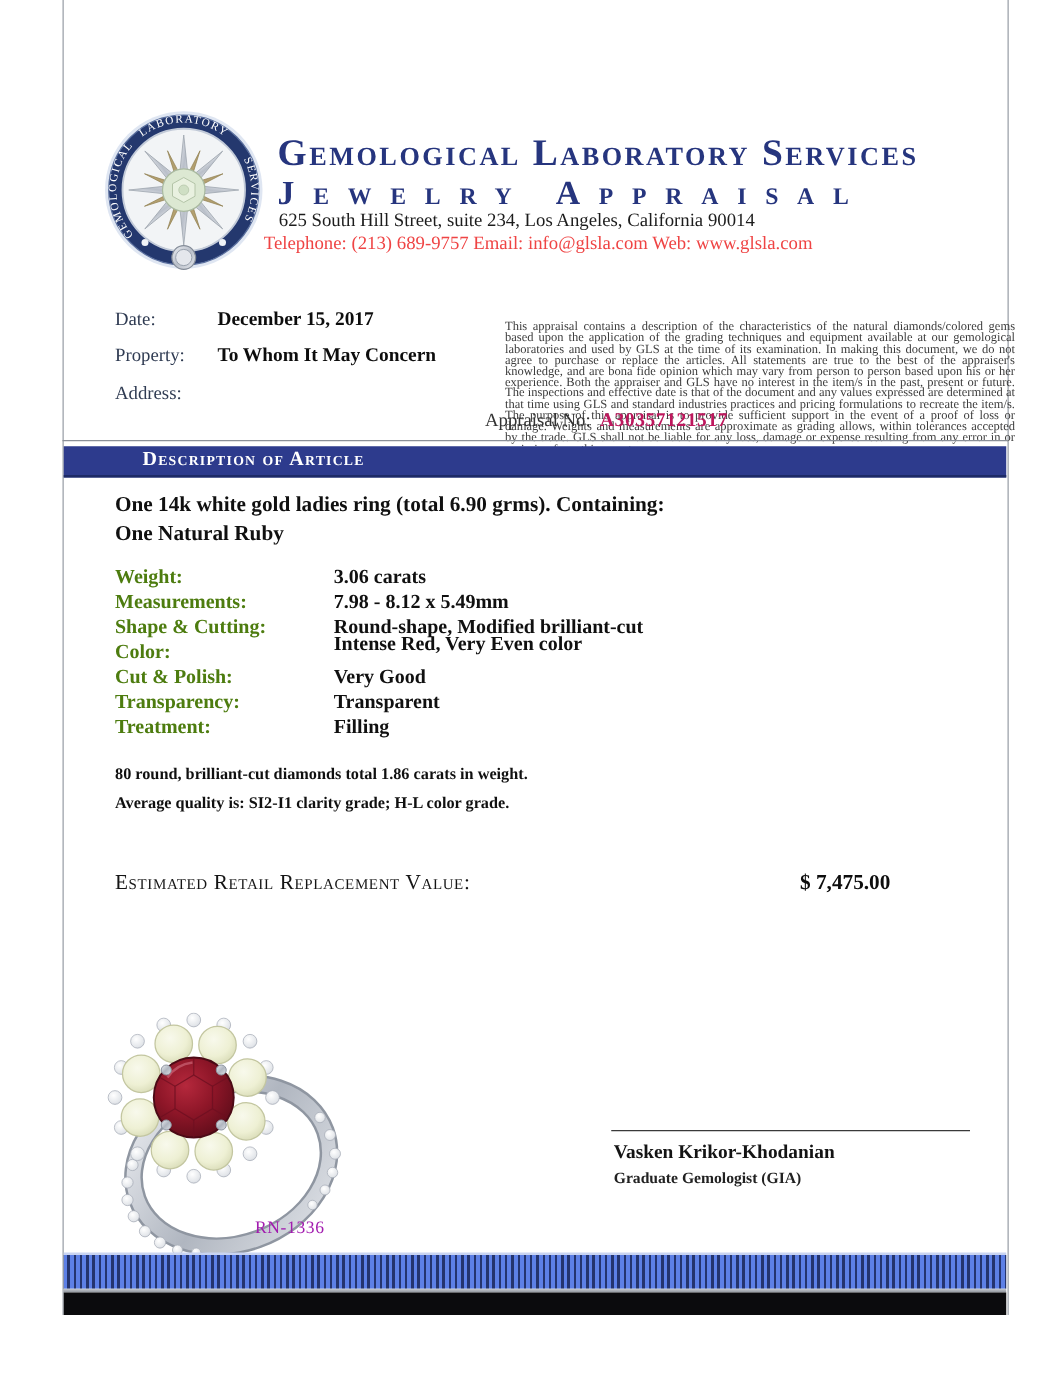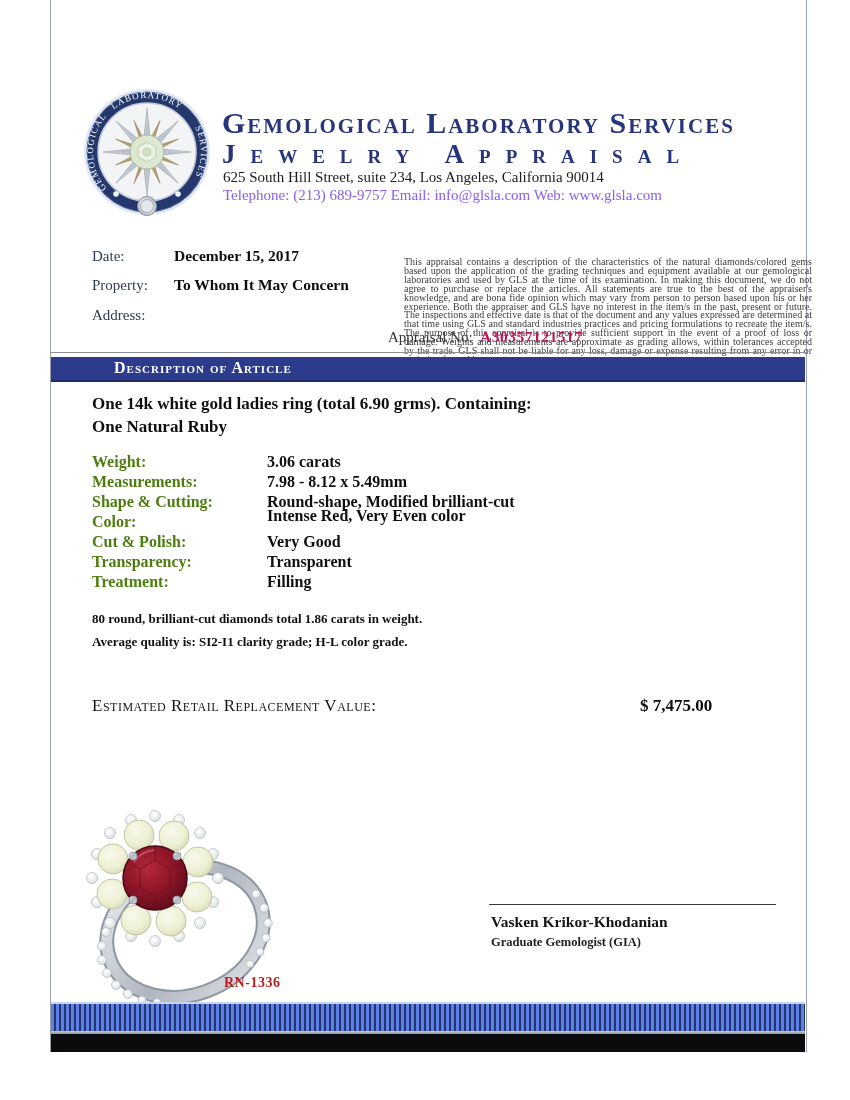--- a/index.html
+++ b/index.html
@@ -10,21 +10,21 @@
   
   .sheet-edges{left:50px;top:0;width:755px;height:1052px;
     border-left:1px solid #9aa0a8;border-right:1px solid #9aa0a8;}
 
   
   .company-name{left:222px;top:106px;width:600px;font-variant:small-caps;font-weight:600;
     font-size:30px;letter-spacing:2px;color:#26357e;white-space:nowrap;}
   .doc-type{left:222px;top:139px;width:600px;font-variant:small-caps;font-weight:600;
     font-size:27px;letter-spacing:15px;color:#26357e;white-space:nowrap;}
   .addr-line{left:223px;top:169px;font-size:15px;color:#1c1c1c;white-space:nowrap;}
-  .contact-line{left:223px;top:187px;font-size:15px;color:#8b5cf6;white-space:nowrap;}
+  .contact-line{left:211px;top:187px;font-size:15px;color:#ef4444;white-space:nowrap;}
 
   
   .meta-label{font-size:15px;color:#2f3b52;}
   .meta-value{font-size:15.5px;font-weight:bold;color:#0d0d0d;white-space:nowrap;margin-left:15px;}
   .lbl-date{left:92px;top:248px;} .val-date{left:159px;top:247px;}
   .lbl-prop{left:92px;top:277px;} .val-prop{left:159px;top:276px;}
   .lbl-addr{left:92px;top:307px;} .val-addr{left:159px;top:306px;}
 
   
   .disclaimer{left:388px;top:242px;width:408px;font-size:10px;line-height:8.9px;
@@ -47,21 +47,21 @@
 
   .dia1{left:92px;top:611px;} .dia2{left:92px;top:634px;}
   .dia-text{font-size:13px;font-weight:bold;color:#101010;white-space:nowrap;}
 
   .value-label{left:92px;top:696px;font-variant:small-caps;font-weight:normal;font-size:17px;
     letter-spacing:.5px;color:#151515;}
   .value-amount{left:640px;top:696px;font-weight:bold;font-size:17px;color:#0d0d0d;}
 
   
   .ring-photo{left:60px;top:810px;width:252px;height:198px;}
-  .photo-ref{left:204px;top:975px;font-size:14px;font-weight:bold;color:#b91c1c;letter-spacing:.5px;margin-left:20px;}
+  .photo-ref{left:204px;top:975px;font-size:14px;font-weight:normal;color:#a21caf;letter-spacing:.5px;}
   .sig-line{left:489px;top:904px;width:287px;height:0;border-top:1.5px solid #3a3a3a;}
   .sig-name{left:491px;top:913px;font-size:15.5px;font-weight:bold;color:#141414;}
   .sig-title{left:491px;top:935px;font-size:12.5px;font-weight:bold;color:#222;}
 
   
   .stripe-bar{left:51px;top:1002px;width:754px;height:29px;box-sizing:border-box;
     border-top:2px solid #c9d4f2;
     background:repeating-linear-gradient(90deg,#5d80e6 0px,#5d80e6 3px,#24346e 3px,#24346e 5px);}
   .gray-strip{left:51px;top:1031px;width:754px;height:3px;
     background:linear-gradient(#c7cbd1,#8e939b);}

